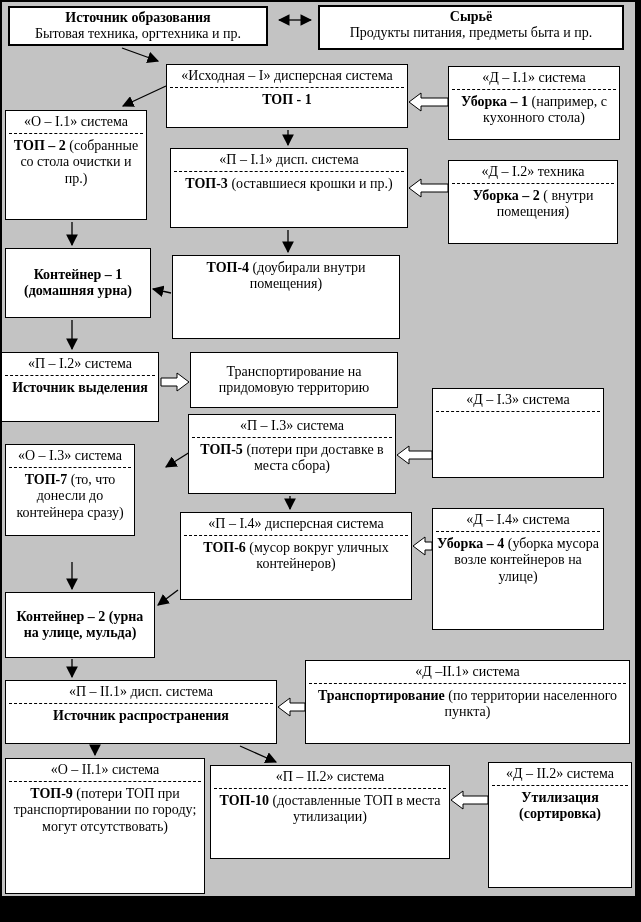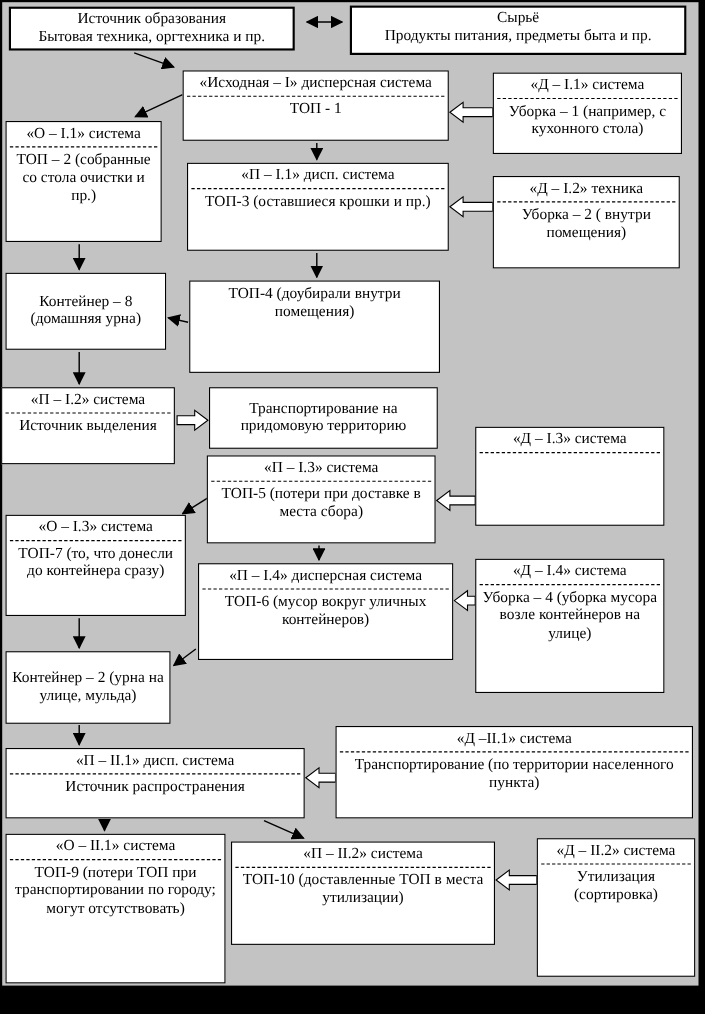--- a/index.html
+++ b/index.html
@@ -6,21 +6,21 @@
   html,body{width:641px;height:922px}
   body{font-family:"Liberation Serif","DejaVu Serif",serif;color:#000}
   #frame{position:relative;width:641px;height:922px;background:#000;overflow:hidden}
   #canvas{position:absolute;left:2px;top:2px;width:633px;height:894px;background:#c3c3c3}
   #arrows{position:absolute;left:0;top:0;pointer-events:none}
   .box{position:absolute;background:#fff;border:1px solid #000;font-size:14px;line-height:1.16;text-align:center;padding:2px 3px}
   .box.thick{border-width:2px}
   .lbl{padding:1px 2px 3px 2px;border-bottom:1px dashed #000;margin-bottom:2px}
   .body{padding:2px 1px}
   .vcenter{display:flex;align-items:center;justify-content:center}
-  b{font-weight:normal}
+  b{font-weight:bold}
 </style>
 </head>
 <body>
 
 <div id="frame">
   <div id="canvas"></div>
 
   <svg id="arrows" width="641" height="922" viewBox="0 0 641 922">
     <defs>
       <marker id="ah" viewBox="0 0 10 10" refX="9" refY="5" markerWidth="9" markerHeight="9" orient="auto-start-reverse">
@@ -85,42 +85,42 @@
   <div class="box" style="left:448px;top:160px;width:170px;min-height:84px">
     <div class="lbl">«Д – I.2» техника</div>
     <div class="body"><b>Уборка – 2</b><span> ( внутри помещения)</span></div>
   </div>
 
   <div class="box" style="left:172px;top:255px;width:228px;min-height:84px">
     <div class="body"><b>ТОП-4</b><span> (доубирали внутри помещения)</span></div>
   </div>
 
   <div class="box vcenter" style="left:5px;top:248px;width:146px;min-height:70px">
-    <div><b>Контейнер – 8 (домашняя урна)</b></div>
+    <div><b>Контейнер – 1 (домашняя урна)</b></div>
   </div>
 
   <div class="box" style="left:1px;top:352px;width:158px;min-height:70px">
     <div class="lbl">«П – I.2» система</div>
     <div class="body"><b>Источник выделения</b></div>
   </div>
 
   <div class="box vcenter" style="left:190px;top:352px;width:208px;min-height:56px">
     <div>Транспортирование на придомовую территорию</div>
   </div>
 
   <div class="box" style="left:188px;top:414px;width:208px;min-height:80px">
     <div class="lbl">«П – I.3» система</div>
     <div class="body"><b>ТОП-5</b><span> (потери при доставке в места сбора)</span></div>
   </div>
 
   <div class="box" style="left:432px;top:388px;width:172px;min-height:90px">
     <div class="lbl">«Д – I.3» система</div>
   </div>
 
-  <div class="box" style="left:5px;top:468px;width:164px;min-height:92px">
+  <div class="box" style="left:5px;top:444px;width:130px;min-height:92px">
     <div class="lbl">«О – I.3» система</div>
     <div class="body"><b>ТОП-7</b><span> (то, что донесли до контейнера сразу)</span></div>
   </div>
 
   <div class="box" style="left:180px;top:512px;width:232px;min-height:88px">
     <div class="lbl">«П – I.4» дисперсная система</div>
     <div class="body"><b>ТОП-6</b><span> (мусор вокруг уличных контейнеров)</span></div>
   </div>
 
   <div class="box" style="left:432px;top:508px;width:172px;min-height:122px">

